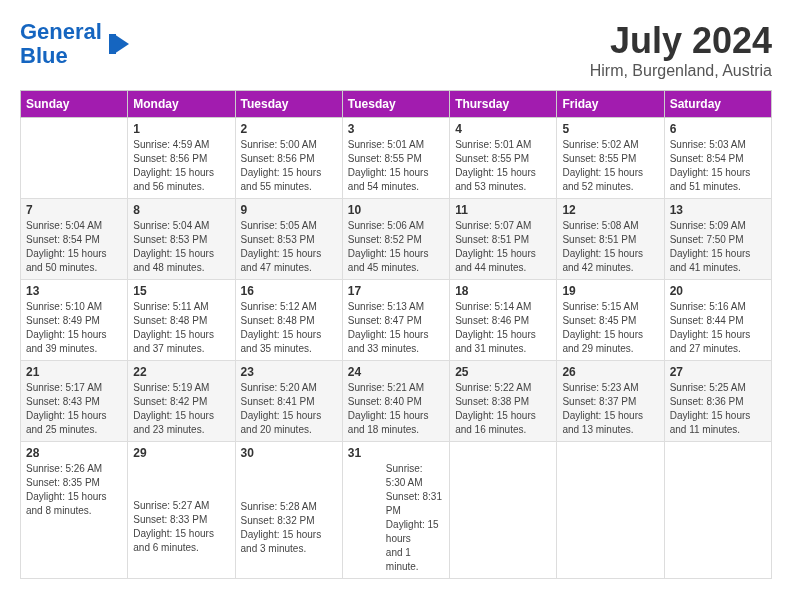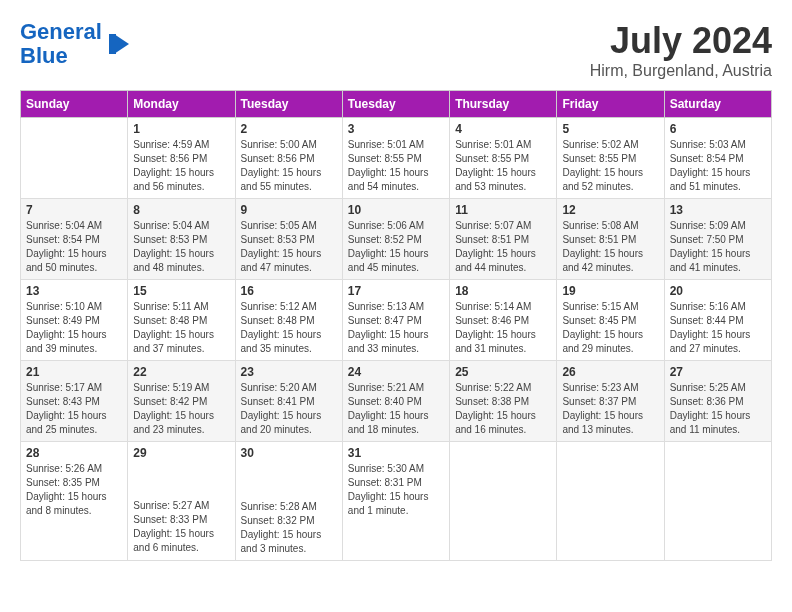--- a/index.html
+++ b/index.html
@@ -338,21 +338,21 @@
         </td>
         <td>
           <span class="day-number">30</span>
           <div class="day-info" style="white-space: pre-line; margin-top: 40px;">Sunrise: 5:28 AM
 Sunset: 8:32 PM
 Daylight: 15 hours
 and 3 minutes.</div>
         </td>
         <td>
           <span class="day-number">31</span>
-          <div class="day-info" style="white-space: pre-line;">Sunrise: 5:30 AM
+          <div class="day-info" style="white-space: pre-line; margin-left: 38px;">Sunrise: 5:30 AM
 Sunset: 8:31 PM
 Daylight: 15 hours
 and 1 minute.</div>
         </td>
         <td class="empty-cell"></td>
         <td class="empty-cell"></td>
         <td class="empty-cell"></td>
       </tr>
     </tbody>
 </table>

